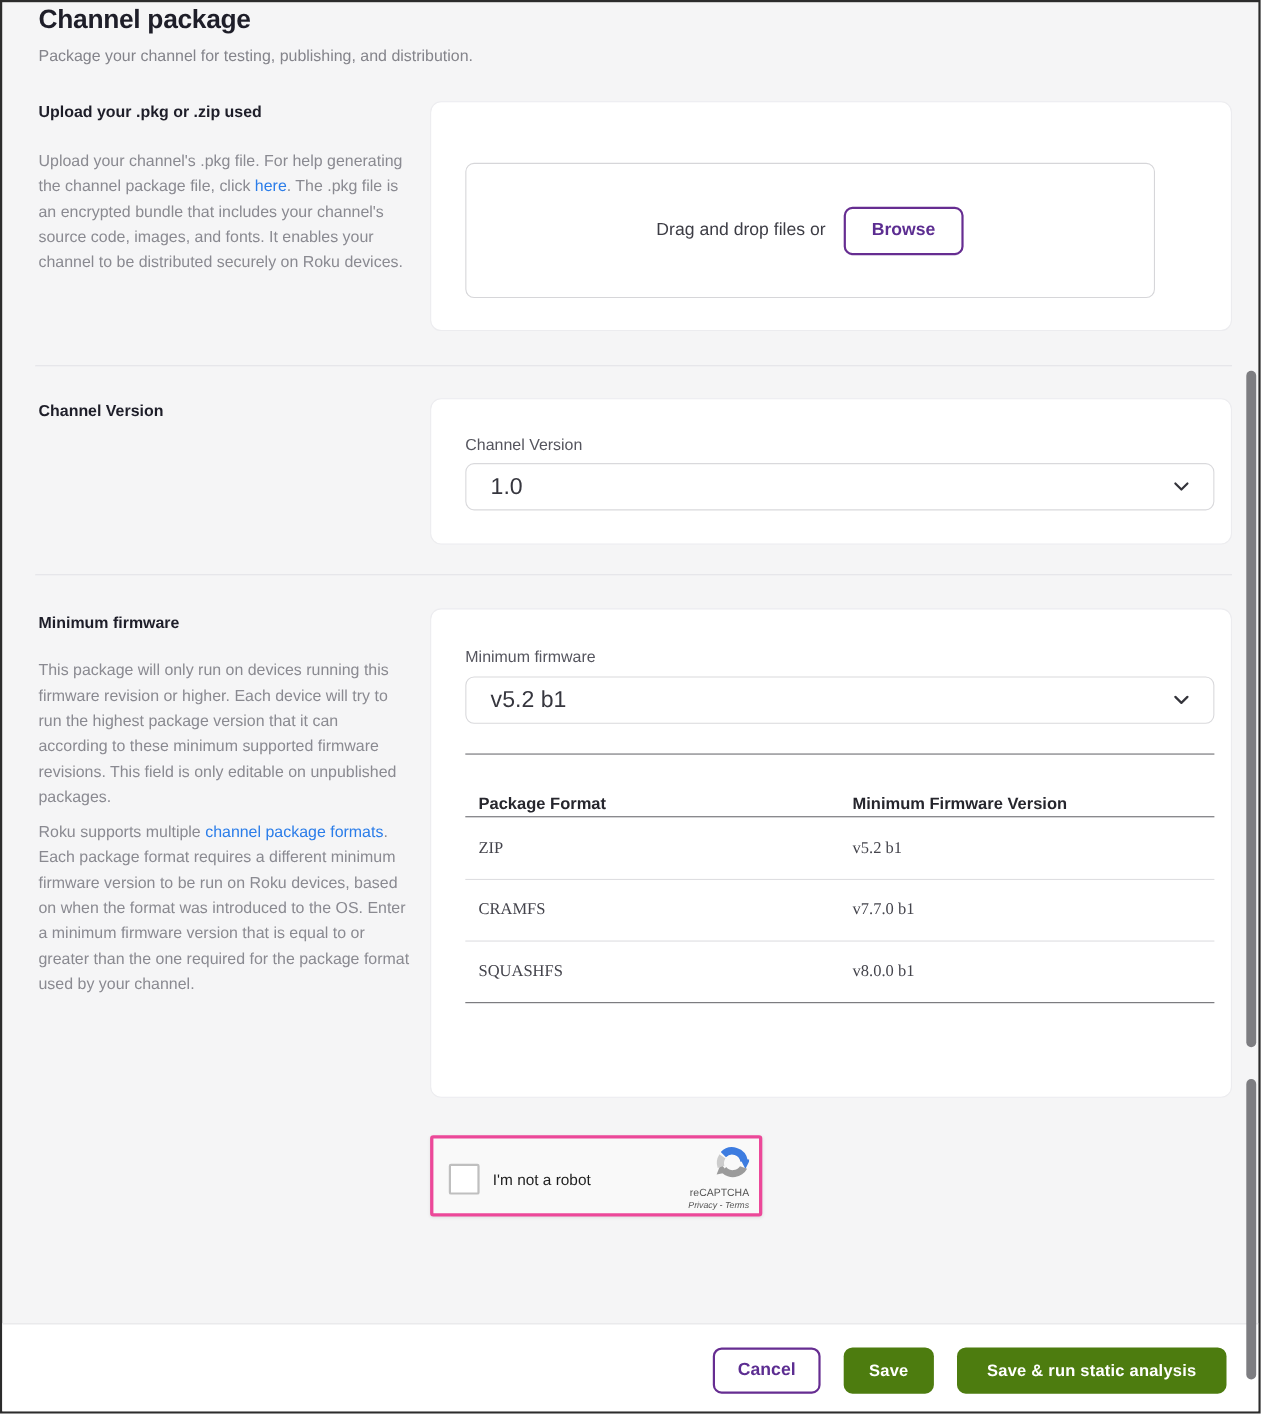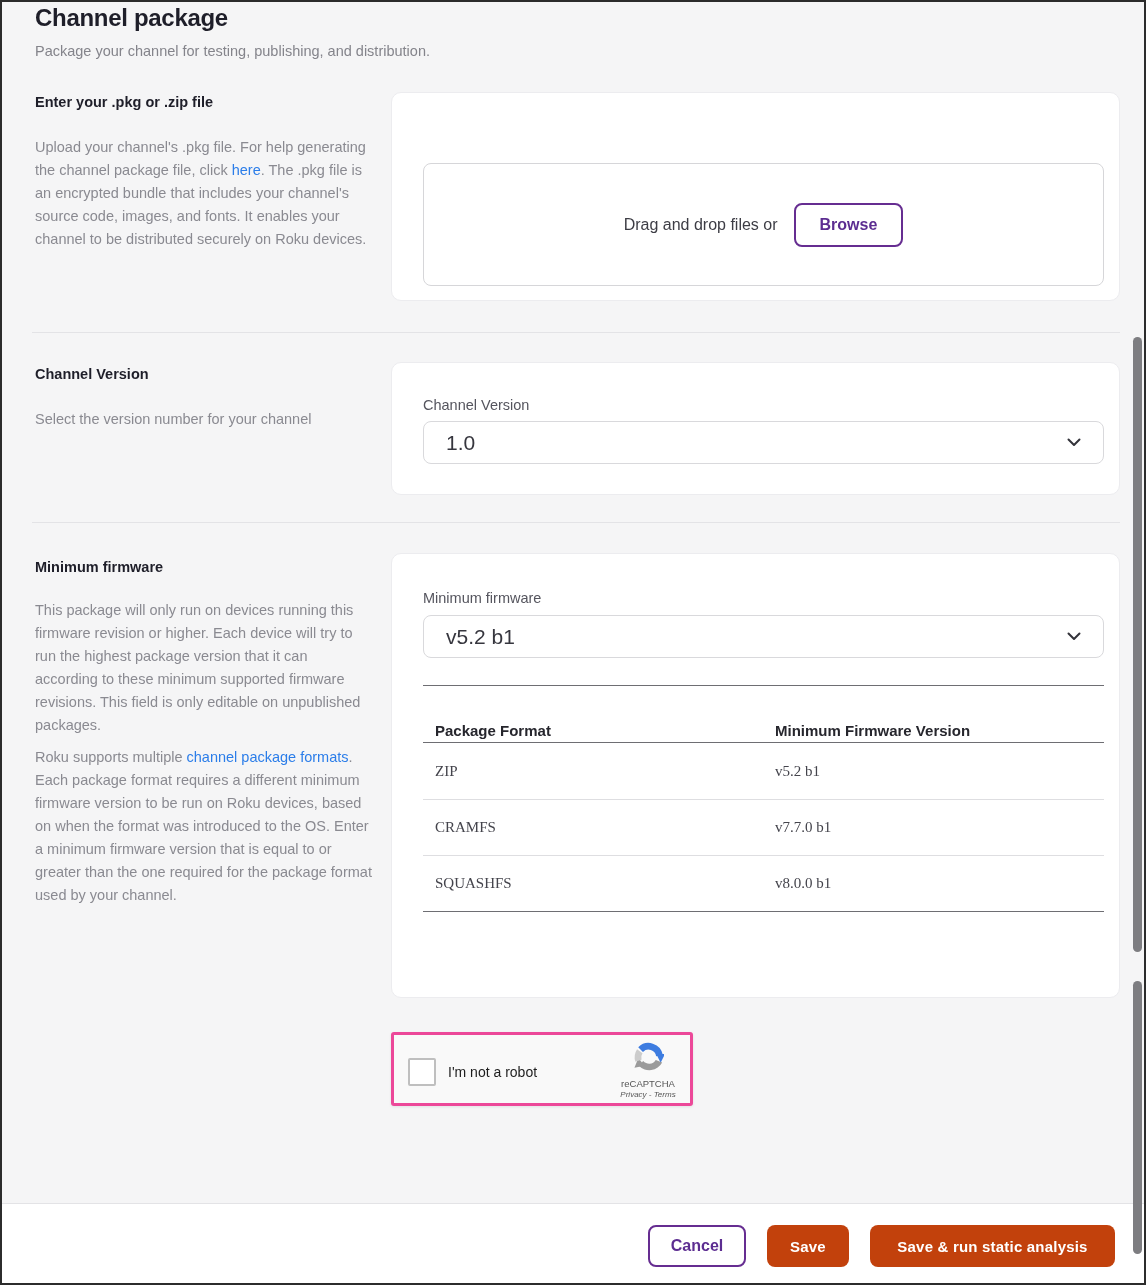--- a/index.html
+++ b/index.html
@@ -17,23 +17,23 @@
   .sec-heading { left:33px; font-size:14.5px; font-weight:700; color:#1e1e29; }
   .sec-desc { left:33px; width:338px; font-size:14.5px; line-height:23px; color:#8a8a91; }
   .sec-desc a, .inline-link { color:#2b7de9; text-decoration:none; cursor:pointer; }
 
   .card { position:absolute; left:389px; width:729px; background:#ffffff;
           border:1px solid #ececef; border-radius:10px; }
 
   .divider { left:30px; width:1088px; height:1px; background:#e3e3e6; }
 
   
-  .dropzone { position:absolute; left:31px; top:55px; width:681px; height:123px;
+  .dropzone { position:absolute; left:31px; top:55px; width:627px; height:123px;
               border:1px solid #d6d6d9; border-radius:8px; background:#fff;
-              display:flex; align-items:center; justify-content:center; gap:16px;margin-top:15px; }
+              display:flex; align-items:center; justify-content:center; gap:16px; }
   .dropzone-text { font-size:16px; color:#3d3d45; }
   .browse-btn { background:#fff; border:2px solid #662d91; border-radius:8px;
                 color:#5c2d91; font-weight:700; font-size:16px; padding:11px 24px;
                 font-family:"Liberation Sans", sans-serif; cursor:pointer; }
 
   
   .field-label { position:absolute; left:31px; font-size:14.5px; color:#55555e; }
   .select-box { position:absolute; left:31px; width:681px; height:43px;
                 border:1px solid #d9d9dc; border-radius:8px; background:#fff;
                 display:flex; align-items:center; padding:0 22px; cursor:pointer; }
@@ -50,62 +50,61 @@
   .fw-col1 { width:352px; padding-left:12px; }
   .fw-col2 { flex:1; }
   .fw-cell { font-size:15px; color:#44444c; }
 
   
   .recaptcha { left:389px; top:1030px; width:302px; height:74px; background:#f9f9f9;
                border:3px solid #ec4899; border-radius:3px; box-shadow:0 1px 3px rgba(0,0,0,0.08); }
   .rc-checkbox { position:absolute; left:14px; top:23px; width:28px; height:28px;
                  background:#fff; border:2px solid #bfbfbf; border-radius:2px; cursor:pointer; }
   .rc-label { position:absolute; left:54px; top:29px; font-size:14px; color:#1d1d1d; }
-  .rc-logo-block { position:absolute; right:9px; top:7px; width:66px; text-align:center; }
+  .rc-logo-block { position:absolute; right:9px; top:7px; width:66px; text-align:right; }
   .rc-brand { font-size:9.5px; color:#555; margin-top:1px; }
   .rc-links { font-size:8px; color:#555; margin-top:1px;font-style:italic; }
 
   
   .footer { left:0; top:1201px; width:100%; height:82px; background:#ffffff;
             border-top:1px solid #e3e3e6; }
   .btn { position:absolute; top:21px; height:42px; border-radius:8px; font-weight:700;
          font-family:Liberation Sans, sans-serif; cursor:pointer; }
   .btn-cancel { left:646px; width:98px; background:#fff; border:2px solid #662d91;
                 color:#5c2d91; font-size:16px; }
-  .btn-gray { background:#c2410c; border:none; color:#ffffff; font-size:15px; letter-spacing:0.2px; }
+  .btn-gray { background:#4d7c0f; border:none; color:#ffffff; font-size:15px; letter-spacing:0.2px; }
   .btn-save { left:765px; width:82px; }
   .btn-save-run { left:868px; width:245px; }
 
   
   .scroll-thumb { position:absolute; left:1131px; width:9px; background:#7d7d81; border-radius:5px; z-index:10; }
   .thumb-1 { top:335px; height:615px; }
   .thumb-2 { top:979px; height:273px; }
 </style>
 </head>
 <body>
 
 <div class="window">
 
   <div class="abs page-title">Channel package</div>
   <div class="abs page-subtitle">Package your channel for testing, publishing, and distribution.</div>
 
-  <div class="abs sec-heading" style="top:92px;">Enter your .pkg or .zip file</div>
+  <div class="abs sec-heading" style="top:92px;">Upload your .pkg or .zip used</div>
   <div class="abs sec-desc" style="top:134px;"><span>Upload your channel's .pkg file. For help generating the channel package file, click </span><span class="inline-link">here</span><span>. The .pkg file is an encrypted bundle that includes your channel's source code, images, and fonts. It enables your channel to be distributed securely on Roku devices.</span></div>
 
   <div class="card" style="top:90px; height:209px;">
     <div class="dropzone">
       <span class="dropzone-text">Drag and drop files or</span>
       <button class="browse-btn">Browse</button>
     </div>
   </div>
 
   <div class="abs divider" style="top:330px;"></div>
 
   <div class="abs sec-heading" style="top:364px;">Channel Version</div>
-  <div class="abs sec-desc" style="top:406px;">Select the version number for your channel</div>
 
   <div class="card" style="top:360px; height:133px;">
     <div class="field-label" style="top:34px;">Channel Version</div>
     <div class="select-box" style="top:58px;">
       <span class="select-value">1.0</span>
       <svg class="chevron" viewBox="0 0 14 9">
           <polyline points="1.5,1.5 7,7 12.5,1.5" fill="none" stroke="#33333a" stroke-width="2" stroke-linecap="round" stroke-linejoin="round"></polyline>
         </svg>
     </div>
   </div>

